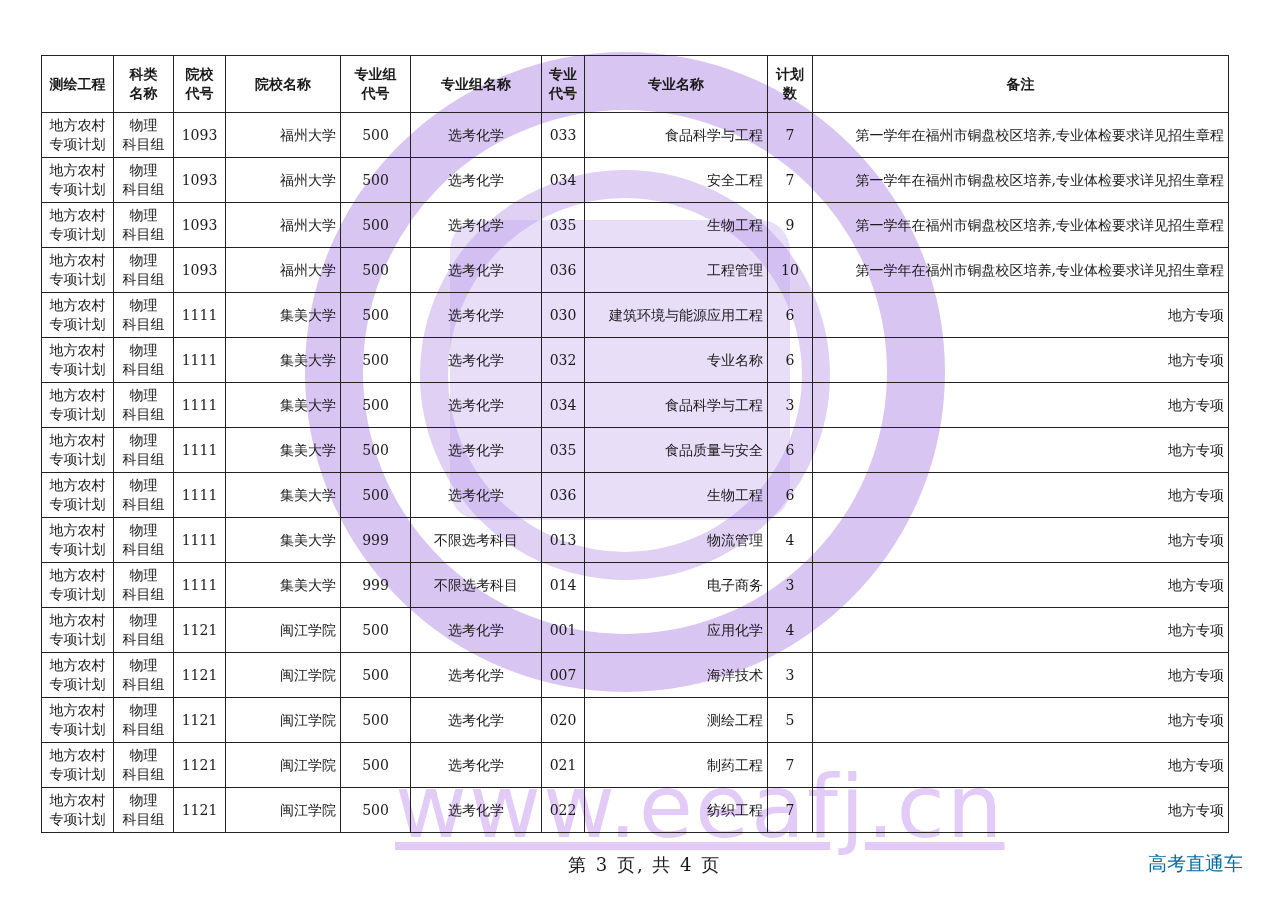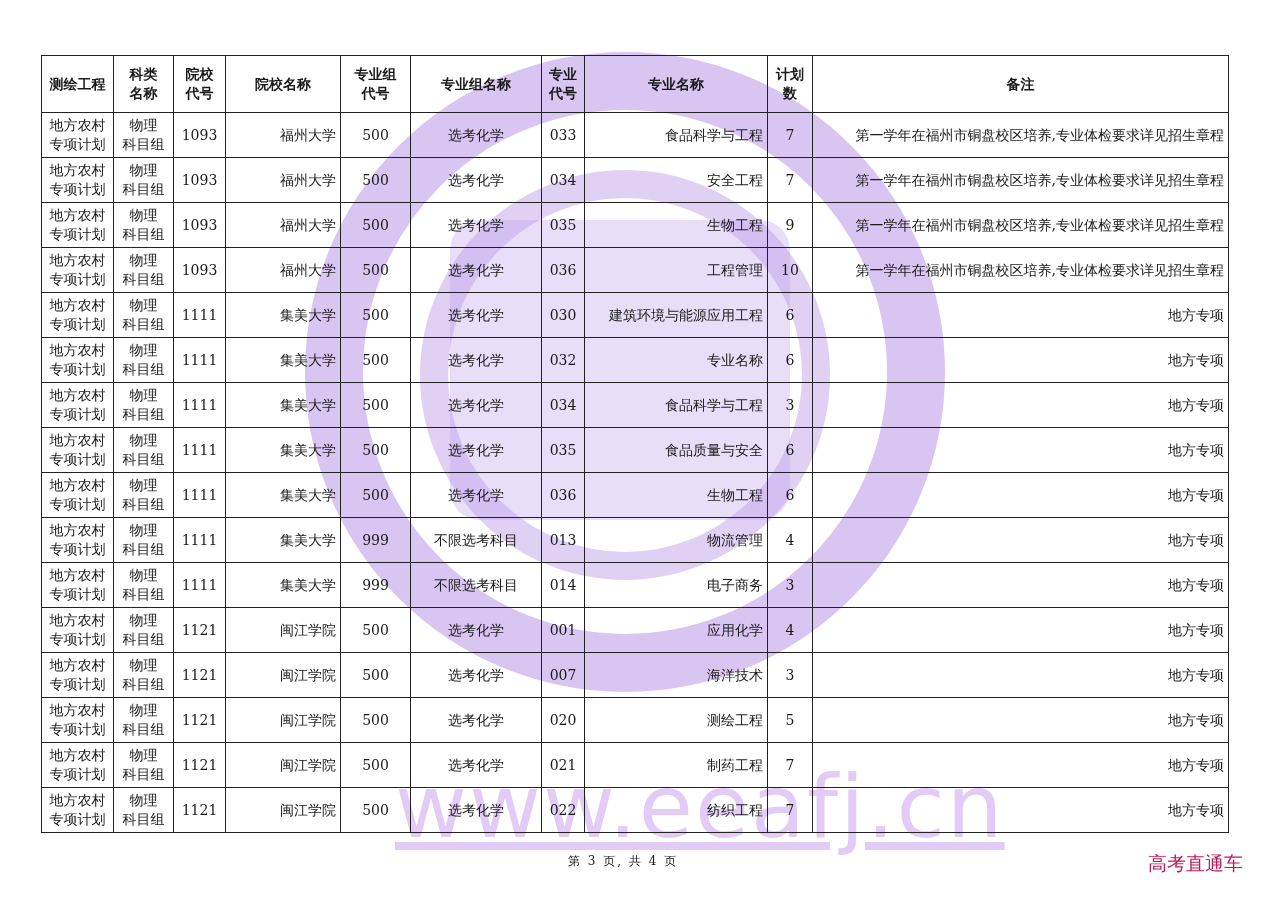--- a/index.html
+++ b/index.html
@@ -11,22 +11,22 @@
   .wm-inner { left:420px; top:170px; width:410px; height:410px; border-radius:50%;
               border:28px solid rgba(185,150,230,0.45); box-sizing:border-box; }
   .wm-block { left:450px; top:220px; width:340px; height:300px; background:rgba(190,160,235,0.35); border-radius:30px; }
   .wm-url { left:395px; top:755px; font-family:"DejaVu Sans","Liberation Sans",sans-serif; font-size:88px;
             color:rgba(190,140,235,0.45); letter-spacing:2px; }
   table { position:absolute; left:41px; top:55px; border-collapse:collapse; z-index:1; table-layout:fixed; }
   td, th { border:1.5px solid #222; font-size:14px; padding:0 4px; height:44px; line-height:19px; }
   th { height:56px; font-weight:bold; font-family:"DejaVu Sans","Liberation Sans",sans-serif; font-size:14px; text-align:center; }
   .c { text-align:center; }
   .l { text-align:right; }
-  .footer { position:absolute; top:853px; left:568px; font-size:12px; z-index:1; letter-spacing:2px; }
-  .brand { position:absolute; top:851px; left:1148px; font-size:19px; color:#be185d; z-index:1;
+  .footer { position:absolute; top:853px; left:568px; font-size:18px; z-index:1; letter-spacing:2px; }
+  .brand { position:absolute; top:851px; left:1148px; font-size:19px; color:#0369a1; z-index:1;
            font-family:"DejaVu Sans","Liberation Sans",sans-serif; }
 </style>
 </head>
 <body>
 
 <div class="watermark wm-ring"></div>
 <div class="watermark wm-inner"></div>
 <div class="watermark wm-block"></div>
 <div class="watermark wm-url">www.eeafj.cn</div>
 

